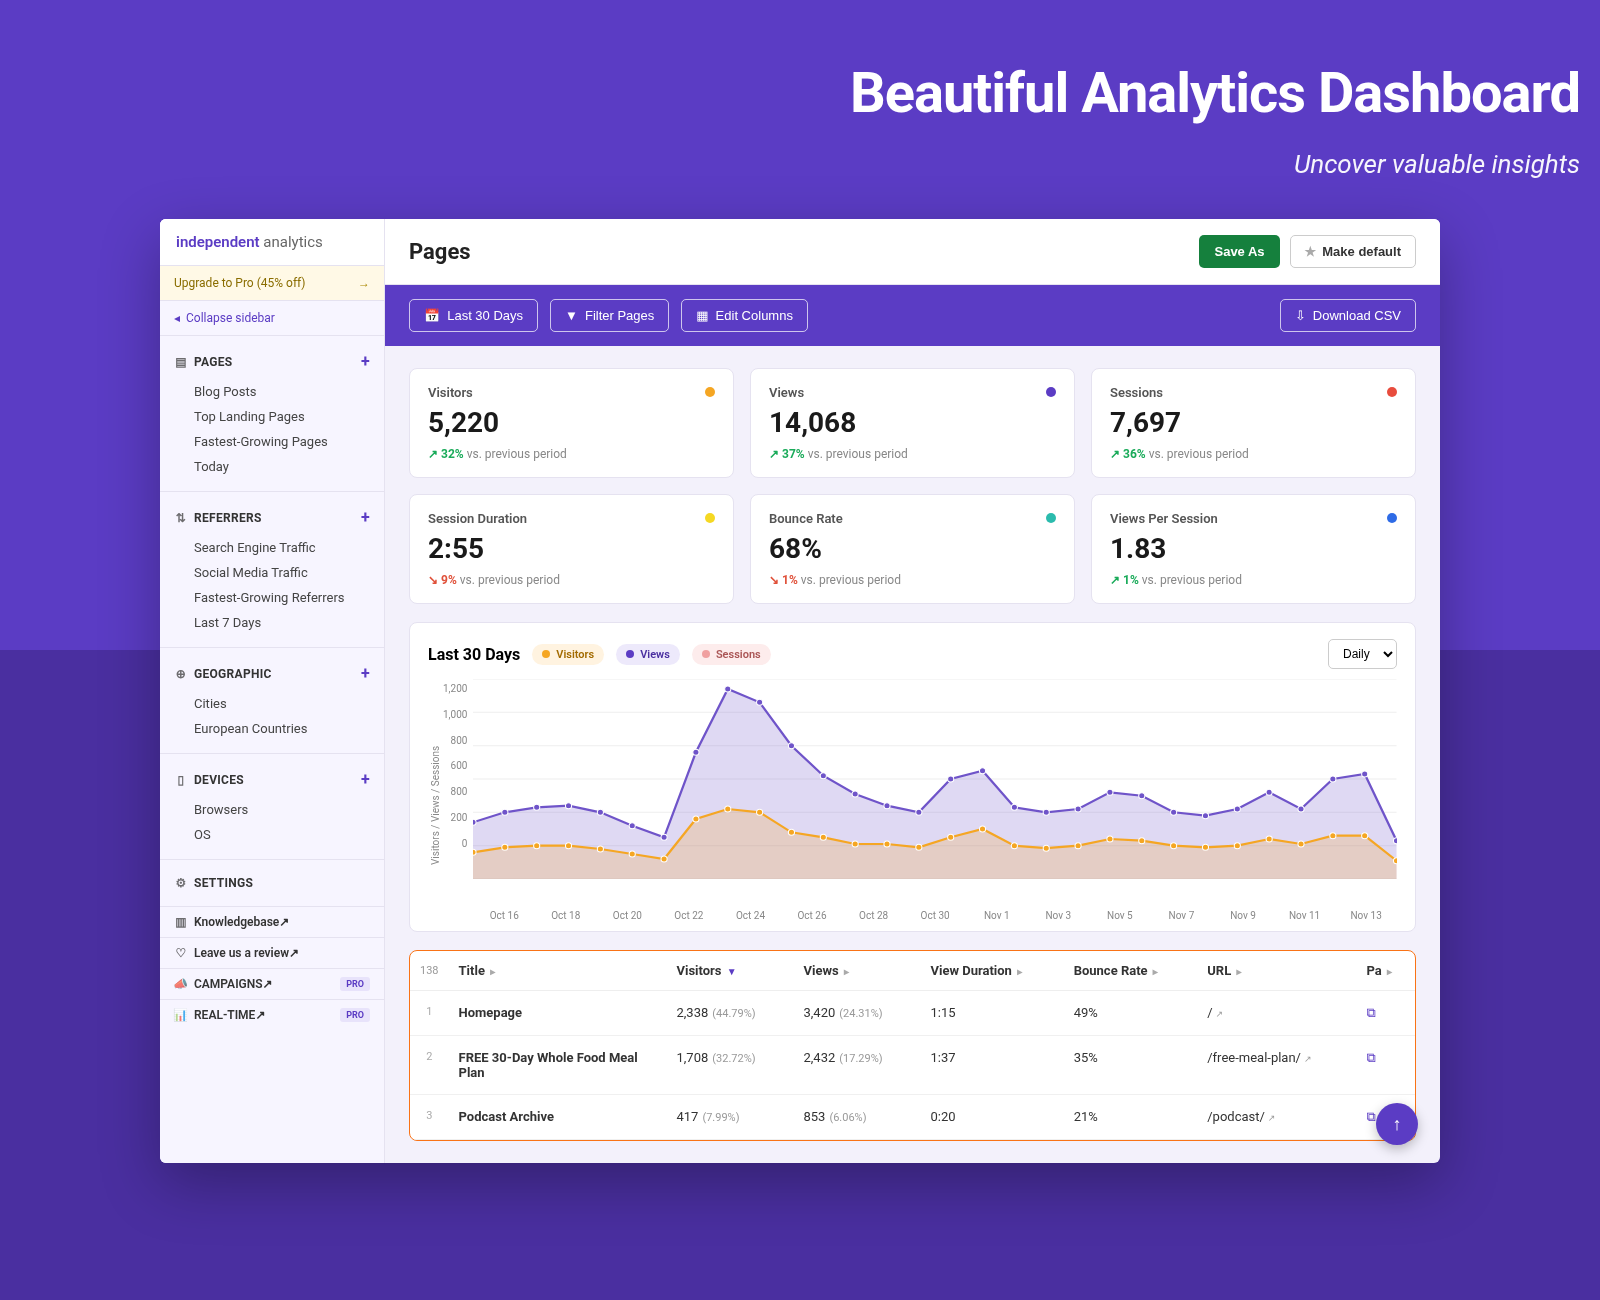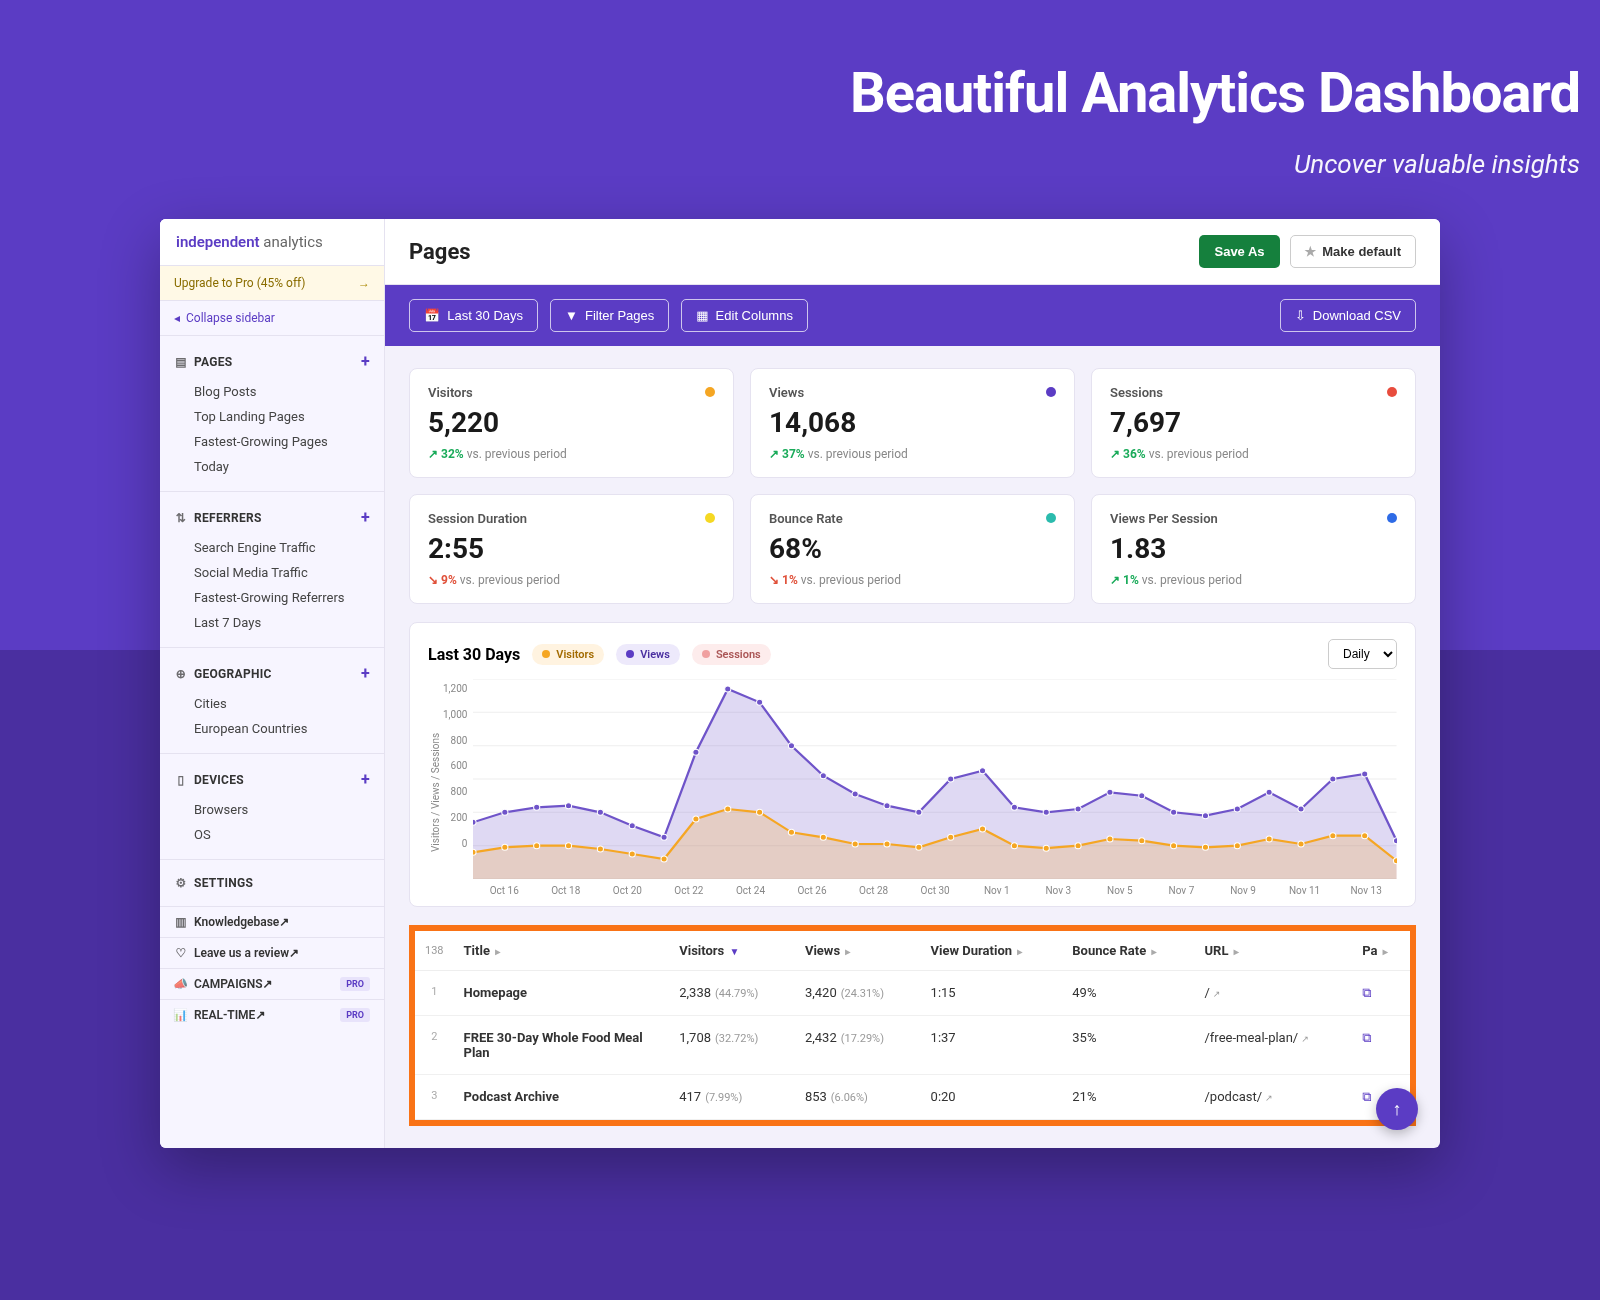--- a/index.html
+++ b/index.html
@@ -74,22 +74,22 @@
 .lp3 { background: #fdecec; color: #a55; }
 .legend-pill .ldot { width: 8px; height: 8px; border-radius: 50%; }
 .chart-head .sel { margin-left: auto; }
 .sel select { padding: 6px 10px; border: 1px solid #ccc; border-radius: 5px; font-size: 12px; background: #fff; }
 .chart-body { display: flex; margin-top: 10px; }
 .ylab { writing-mode: vertical-rl; transform: rotate(180deg); font-size: 10px; color: #888; text-align: center; padding: 20px 2px 30px; }
 .yaxis { display: flex; flex-direction: column; justify-content: space-between; padding: 4px 6px 30px 0; font-size: 10px; color: #888; text-align: right; height: 200px; }
 .plot { flex: 1; position: relative; }
 .plot svg { width: 100%; height: 200px; display: block; }
 .xaxis { display: flex; font-size: 10px; color: #888; padding: 6px 0 0; }
-.xaxis span { flex: 1; text-align: center; }
-.table-box { background: #fff; border: 6px solid #f97316; border-radius: 0; margin-top: 18px; overflow: hidden; }
+.xaxis span { flex: 1; text-align: center; margin-top: 25px; }
+.table-box { background: #fff; border: 1px solid #f97316; border-radius: 8px; margin-top: 18px; overflow: hidden; }
 table { width: 100%; border-collapse: collapse; font-size: 13px; }
 th { text-align: left; padding: 12px 10px; font-weight: 700; color: #333; border-bottom: 1px solid #eee; white-space: nowrap; cursor: pointer; }
 th .sort { color: #aaa; font-size: 10px; margin-left: 2px; }
 th.sorted .sort { color: #5b3cc4; }
 td { padding: 14px 10px; border-bottom: 1px solid #f0f0f0; color: #333; vertical-align: top; }
 td.idx { color: #aaa; font-size: 11px; text-align: center; width: 34px; }
 td .pct { color: #999; font-size: 11px; margin-left: 4px; }
 td.title-cell { font-weight: 700; max-width: 170px; }
 .ext-icon { font-size: 9px; opacity: .5; margin-left: 3px; }
 .copy { color: #5b3cc4; cursor: pointer; }

